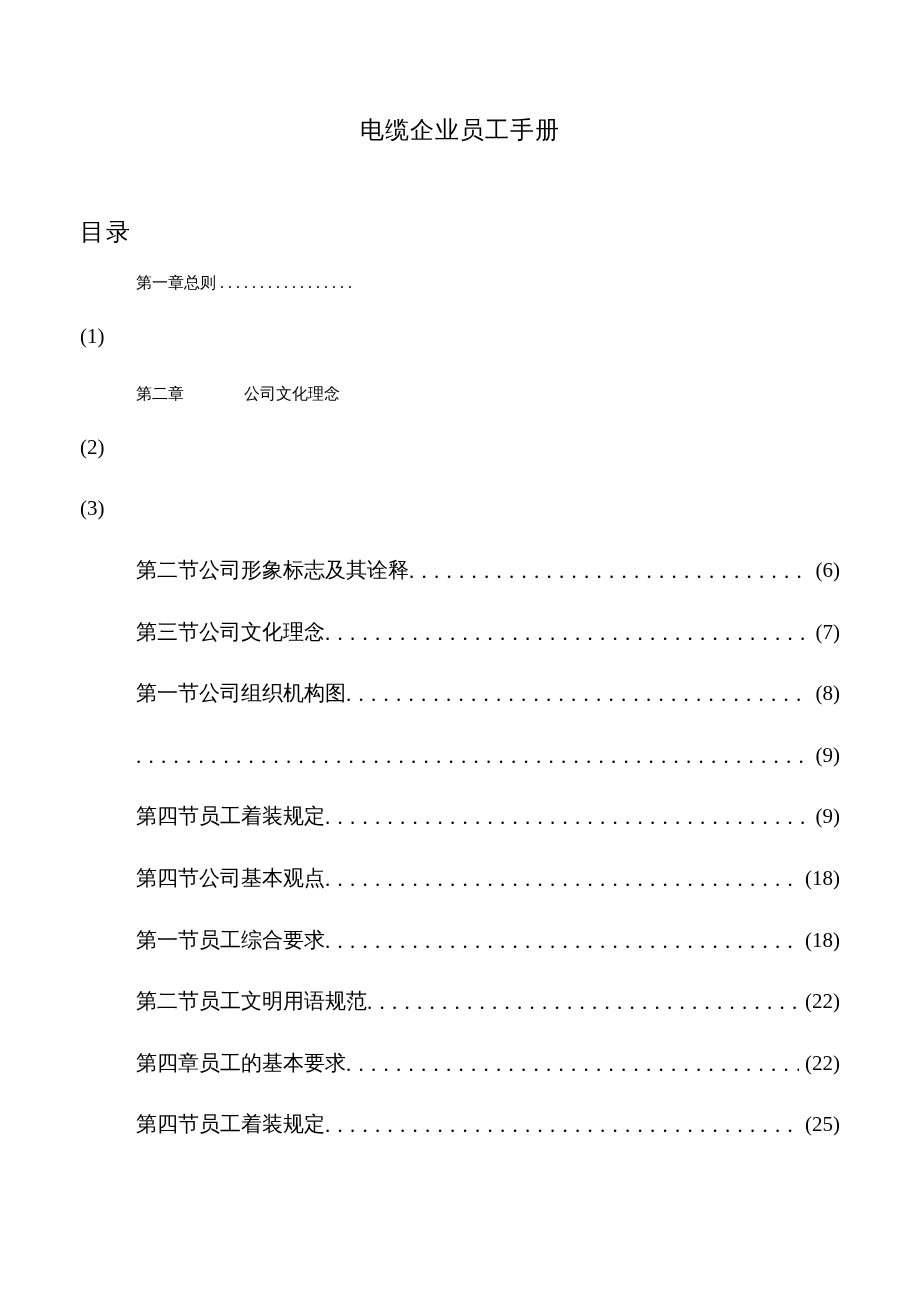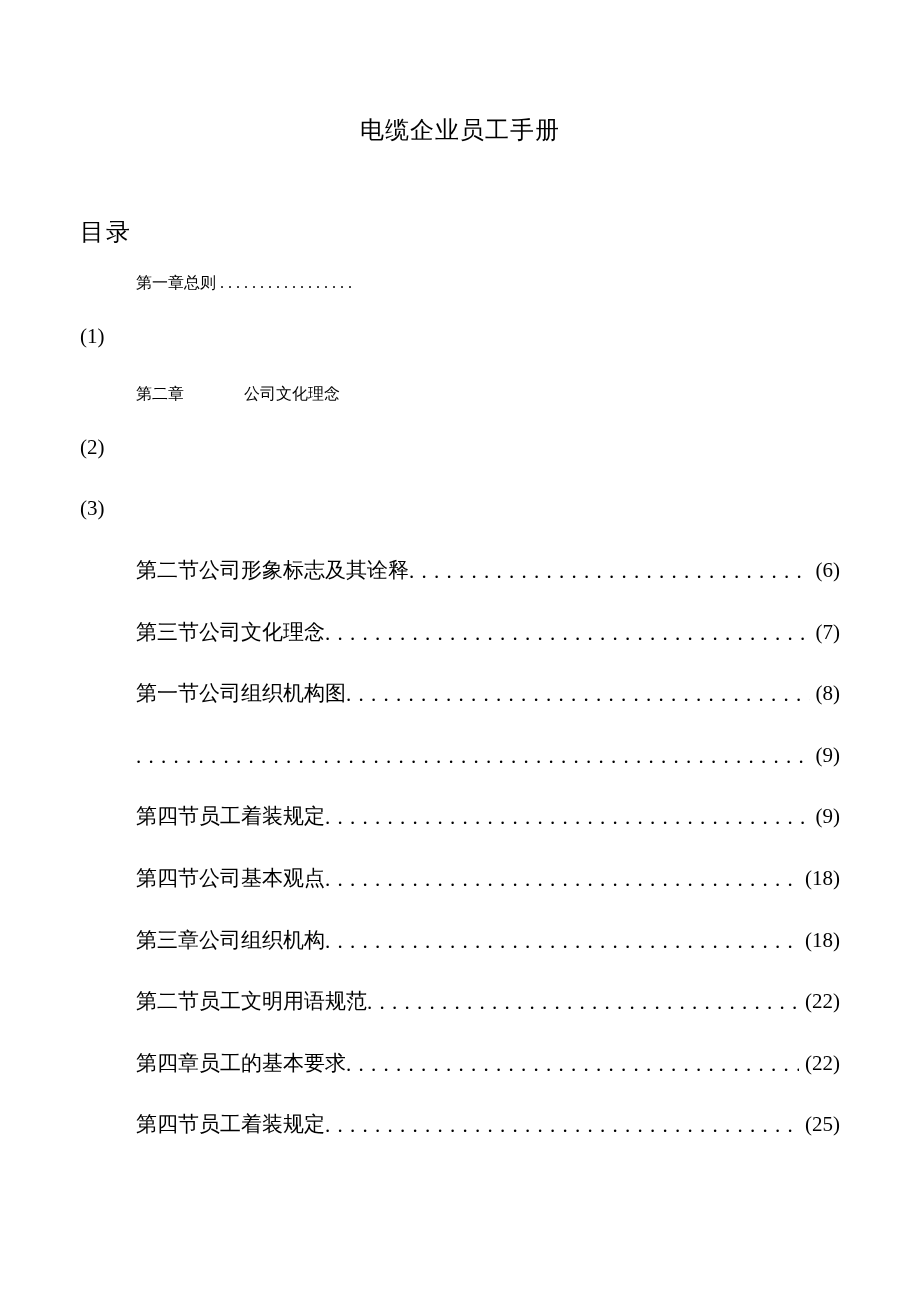--- a/index.html
+++ b/index.html
@@ -126,21 +126,21 @@
   </div>
 
 
   <div class="toc-entry">
     <span class="toc-label">第四节公司基本观点</span>
     <span class="toc-dots"></span>
     <span class="toc-page">(18)</span>
   </div>
 
   <div class="toc-entry">
-    <span class="toc-label">第三章公司组织机构</span>
+    <span class="toc-label">第一节员工综合要求</span>
     <span class="toc-dots"></span>
     <span class="toc-page">(18)</span>
   </div>
 
   <div class="toc-entry">
     <span class="toc-label">第二节员工文明用语规范</span>
     <span class="toc-dots"></span>
     <span class="toc-page">(22)</span>
   </div>
 

